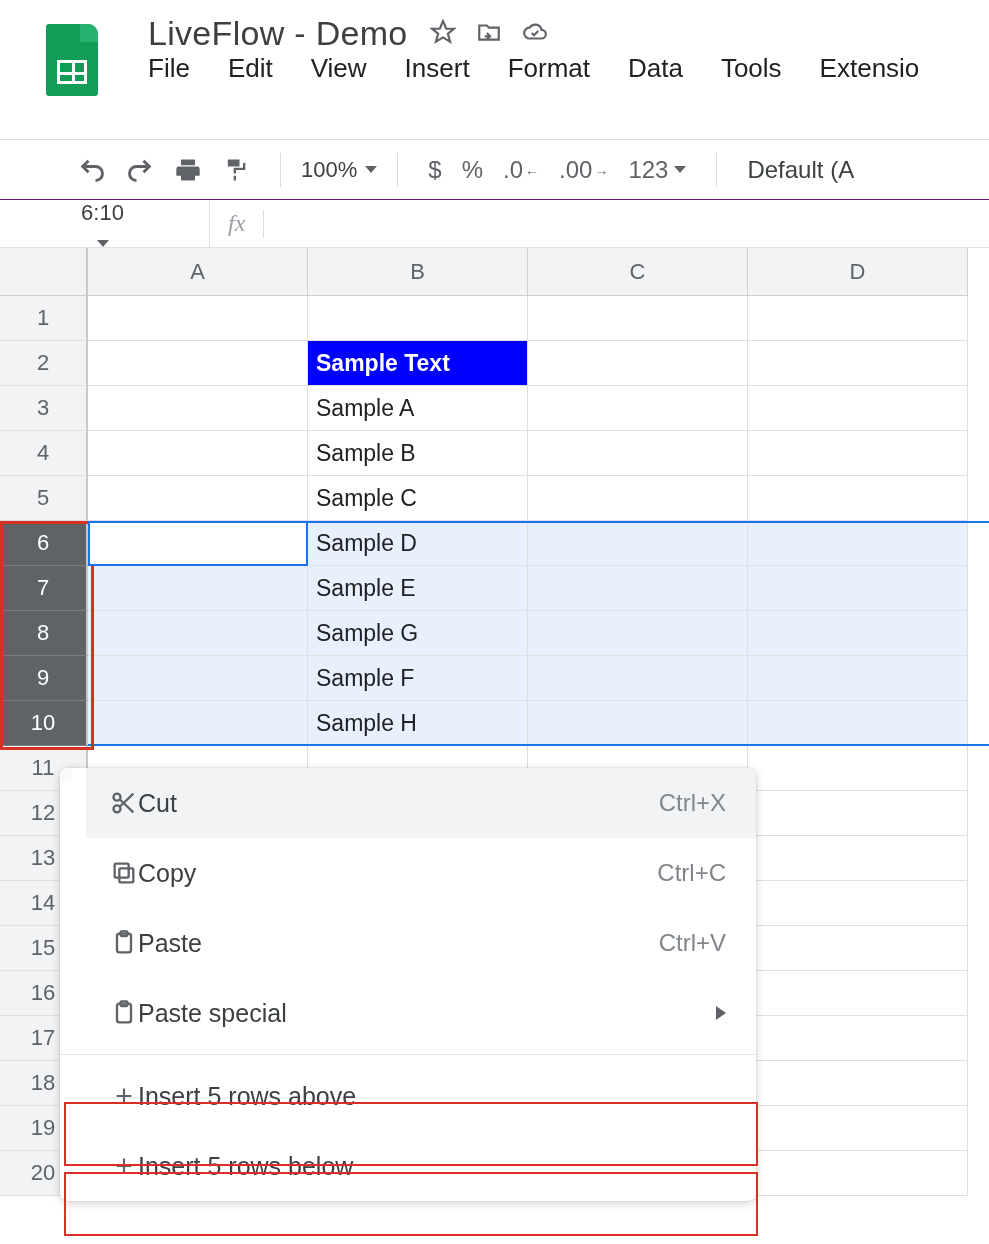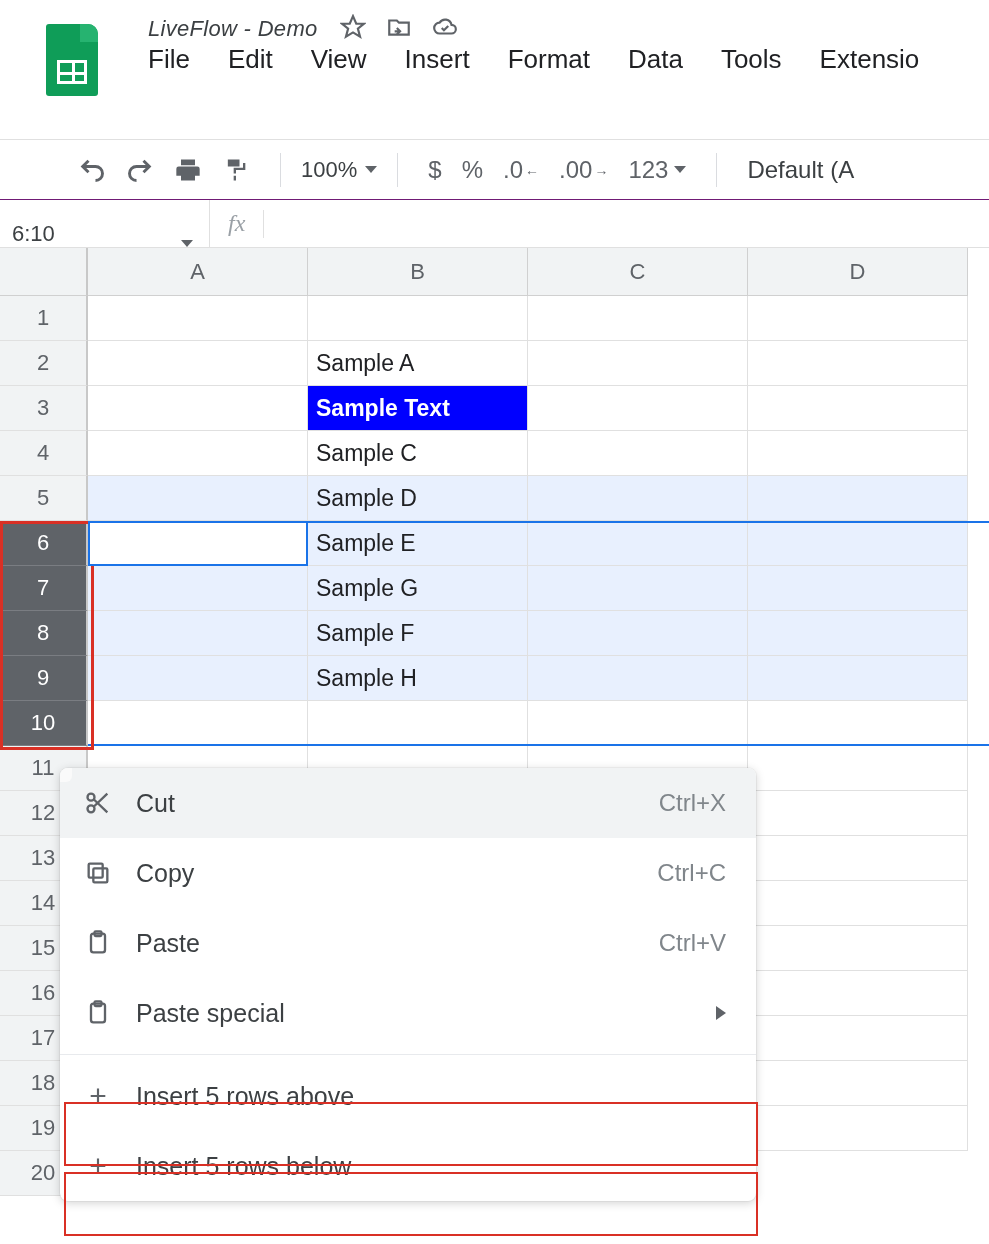--- a/index.html
+++ b/index.html
@@ -41,21 +41,21 @@
     width:30px; height:24px;
     border:3px solid #fff;
   }
   .logo-grid::before, .logo-grid::after {
     content:""; position:absolute; background:#fff;
   }
   .logo-grid::before { left:12px; top:0; width:3px; height:100%; }
   .logo-grid::after  { top:9px; left:0; height:3px; width:100%; }
   .title-area { display:flex; flex-direction:column; }
   .title-row { display:flex; align-items:center; gap:22px; }
-  .doc-title { font-size:22px; color:#3c4043; letter-spacing:0.3px;font-style:italic; }
+  .doc-title { font-size:34px; color:#3c4043; letter-spacing:0.3px; }
   .title-icons { display:flex; gap:20px; align-items:center; }
   .title-icons svg { width:26px; height:26px; fill:none; stroke:#5f6368; stroke-width:2; }
   .menubar { display:flex; gap:38px; }
   .menubar span { font-size:26px; color:#202124; cursor:pointer; }
   
   .toolbar {
     height:60px;
     border-bottom:1px solid #701a75;
     display:flex;
     align-items:center;
@@ -67,23 +67,23 @@
   .tb-sep { width:1px; height:34px; background:#dadce0; margin:0 20px; }
   .tb-btn { display:flex; align-items:center; justify-content:center; padding:0 10px; cursor:pointer; color:#5f6368; }
   .zoom { display:flex; align-items:center; gap:8px; font-size:22px; color:#3c4043;}
   .caret { border-left:6px solid transparent; border-right:6px solid transparent; border-top:7px solid #5f6368; display:inline-block; }
   
   .fxbar {
     height:48px; border-bottom:1px solid #e0e0e0;
     display:flex; align-items:center;
   }
   .namebox {
-    width:210px; height:100%; display:flex; align-items:flex-end;
+    width:210px; height:100%; display:flex; align-items:center;
     padding-left:12px; font-size:22px; color:#3c4043;
-    border-right:1px solid #e0e0e0; justify-content:space-between; padding-right:16px;
+    border-right:1px solid #e0e0e0; justify-content:space-between; padding-right:16px;flex-direction:column;
   }
   .fx {
     display:flex; align-items:center; padding:0 18px; font-size:24px; color:#9aa0a6; font-style:italic; font-family:serif;
   }
   .fx-sep { width:1px; height:28px; background:#e0e0e0; }
   
   .sheet { display:flex; }
   .corner {
     width:88px; height:48px; background:#f1f3f4; border-right:2px solid #c8c8c8; border-bottom:1px solid #d0d0d0;
   }
@@ -126,21 +126,21 @@
     position:absolute; left:60px; top:768px; width:696px; background:#fff;
     border-radius:8px; box-shadow:0 2px 10px rgba(0,0,0,.18), 0 0 0 1px rgba(0,0,0,.04);
     z-index:20; overflow:hidden;
   }
   .ctx::before {
     content:""; position:absolute; left:-8px; top:0; width:20px; height:14px; background:#fafafa;
     border-radius:0 0 6px 0;
   }
   .ctx-item {
     display:flex; align-items:center; height:70px; padding:0 30px 0 24px;
-    font-size:25px; cursor:pointer; gap:24px; color:#3c4043;
+    font-size:25px; cursor:pointer; color:#3c4043;margin-left:26px;
   }
   .ctx-item:hover, .ctx-item.hover { background:#f1f3f4; }
   .ctx-item .shortcut { margin-left:auto; color:#80868b; font-size:24px;}
   .ctx-item svg { width:28px; height:28px; stroke:#5f6368; fill:none; stroke-width:2;}
   .ctx-item .arrow { margin-left:auto; border-left:10px solid #5f6368; border-top:7px solid transparent; border-bottom:7px solid transparent;}
   .ctx-div { height:1px; background:#e8eaed; margin:6px 0;}
   .highlight-box {
     position:absolute; left:64px; width:694px; height:64px;
     border:2px solid #d93025; pointer-events:none; z-index:25;
   }
@@ -285,27 +285,33 @@
 
   <div class="cells">
     <div class="row">
         <div class="cell"></div>
         <div class="cell"></div>
         <div class="cell"></div>
         <div class="cell"></div>
       </div>
     <div class="row">
         <div class="cell"></div>
+        <div class="cell header-cell">Sample Text</div>
+        <div class="cell"></div>
+        <div class="cell"></div>
+      </div>
+    <div class="row">
+        <div class="cell"></div>
         <div class="cell">Sample A</div>
         <div class="cell"></div>
         <div class="cell"></div>
       </div>
     <div class="row">
         <div class="cell"></div>
-        <div class="cell header-cell">Sample Text</div>
+        <div class="cell">Sample B</div>
         <div class="cell"></div>
         <div class="cell"></div>
       </div>
     <div class="row">
         <div class="cell"></div>
         <div class="cell">Sample C</div>
         <div class="cell"></div>
         <div class="cell"></div>
       </div>
     <div class="row selrow">

